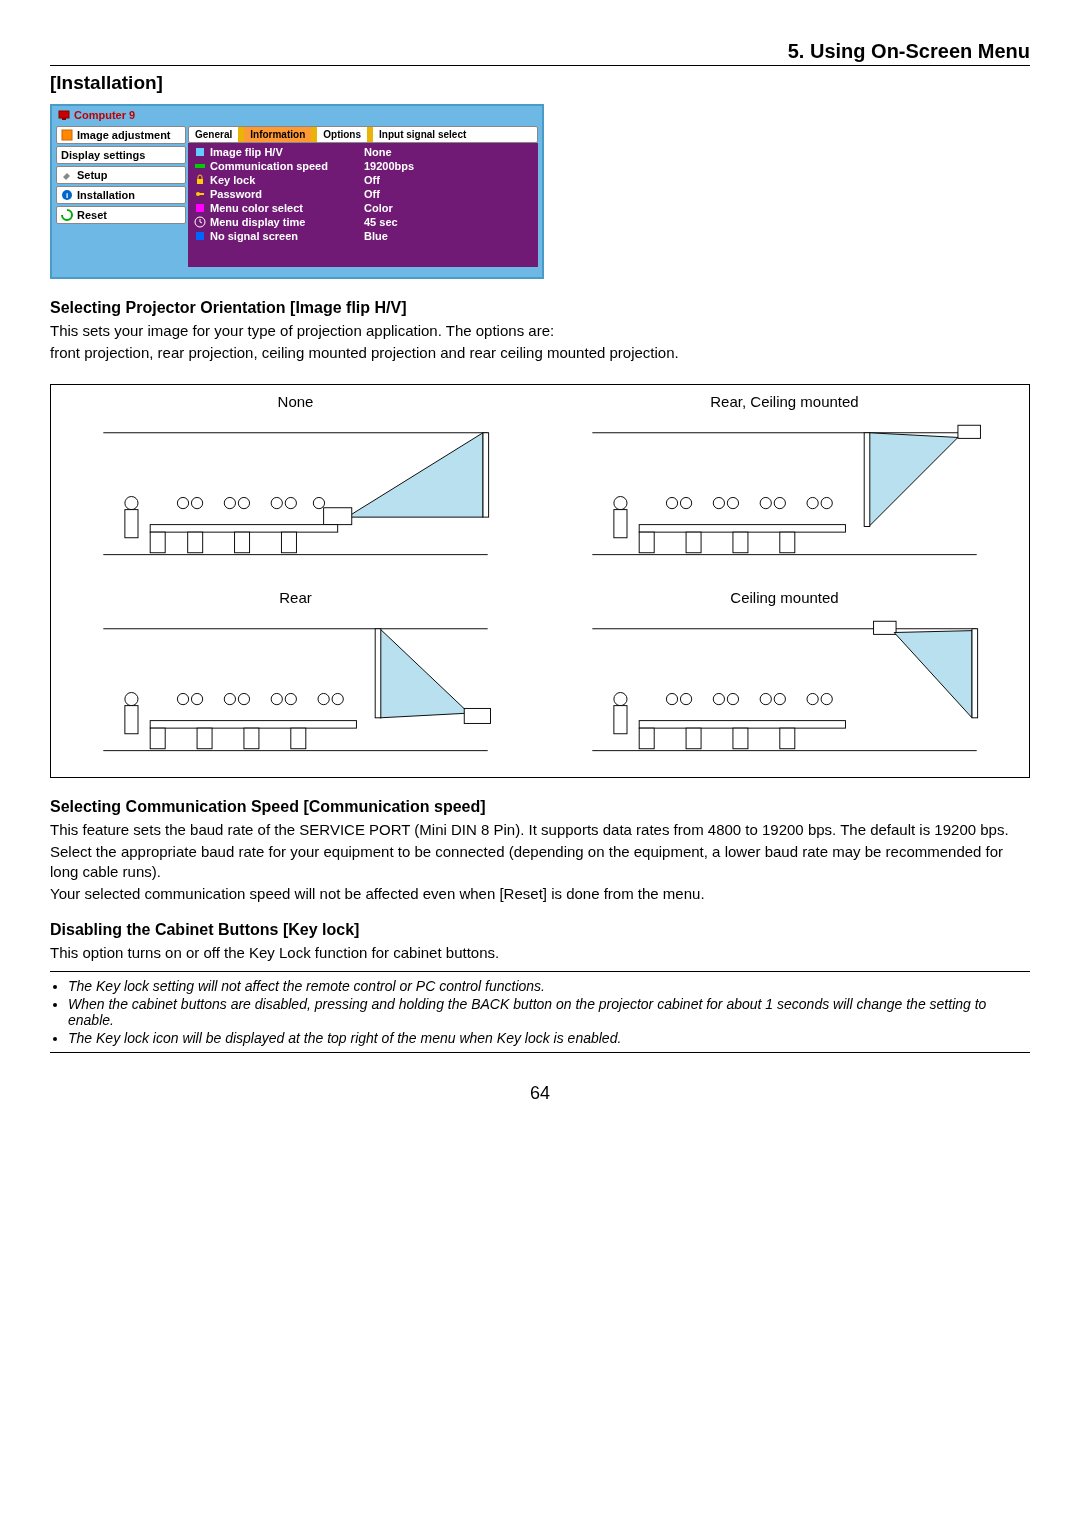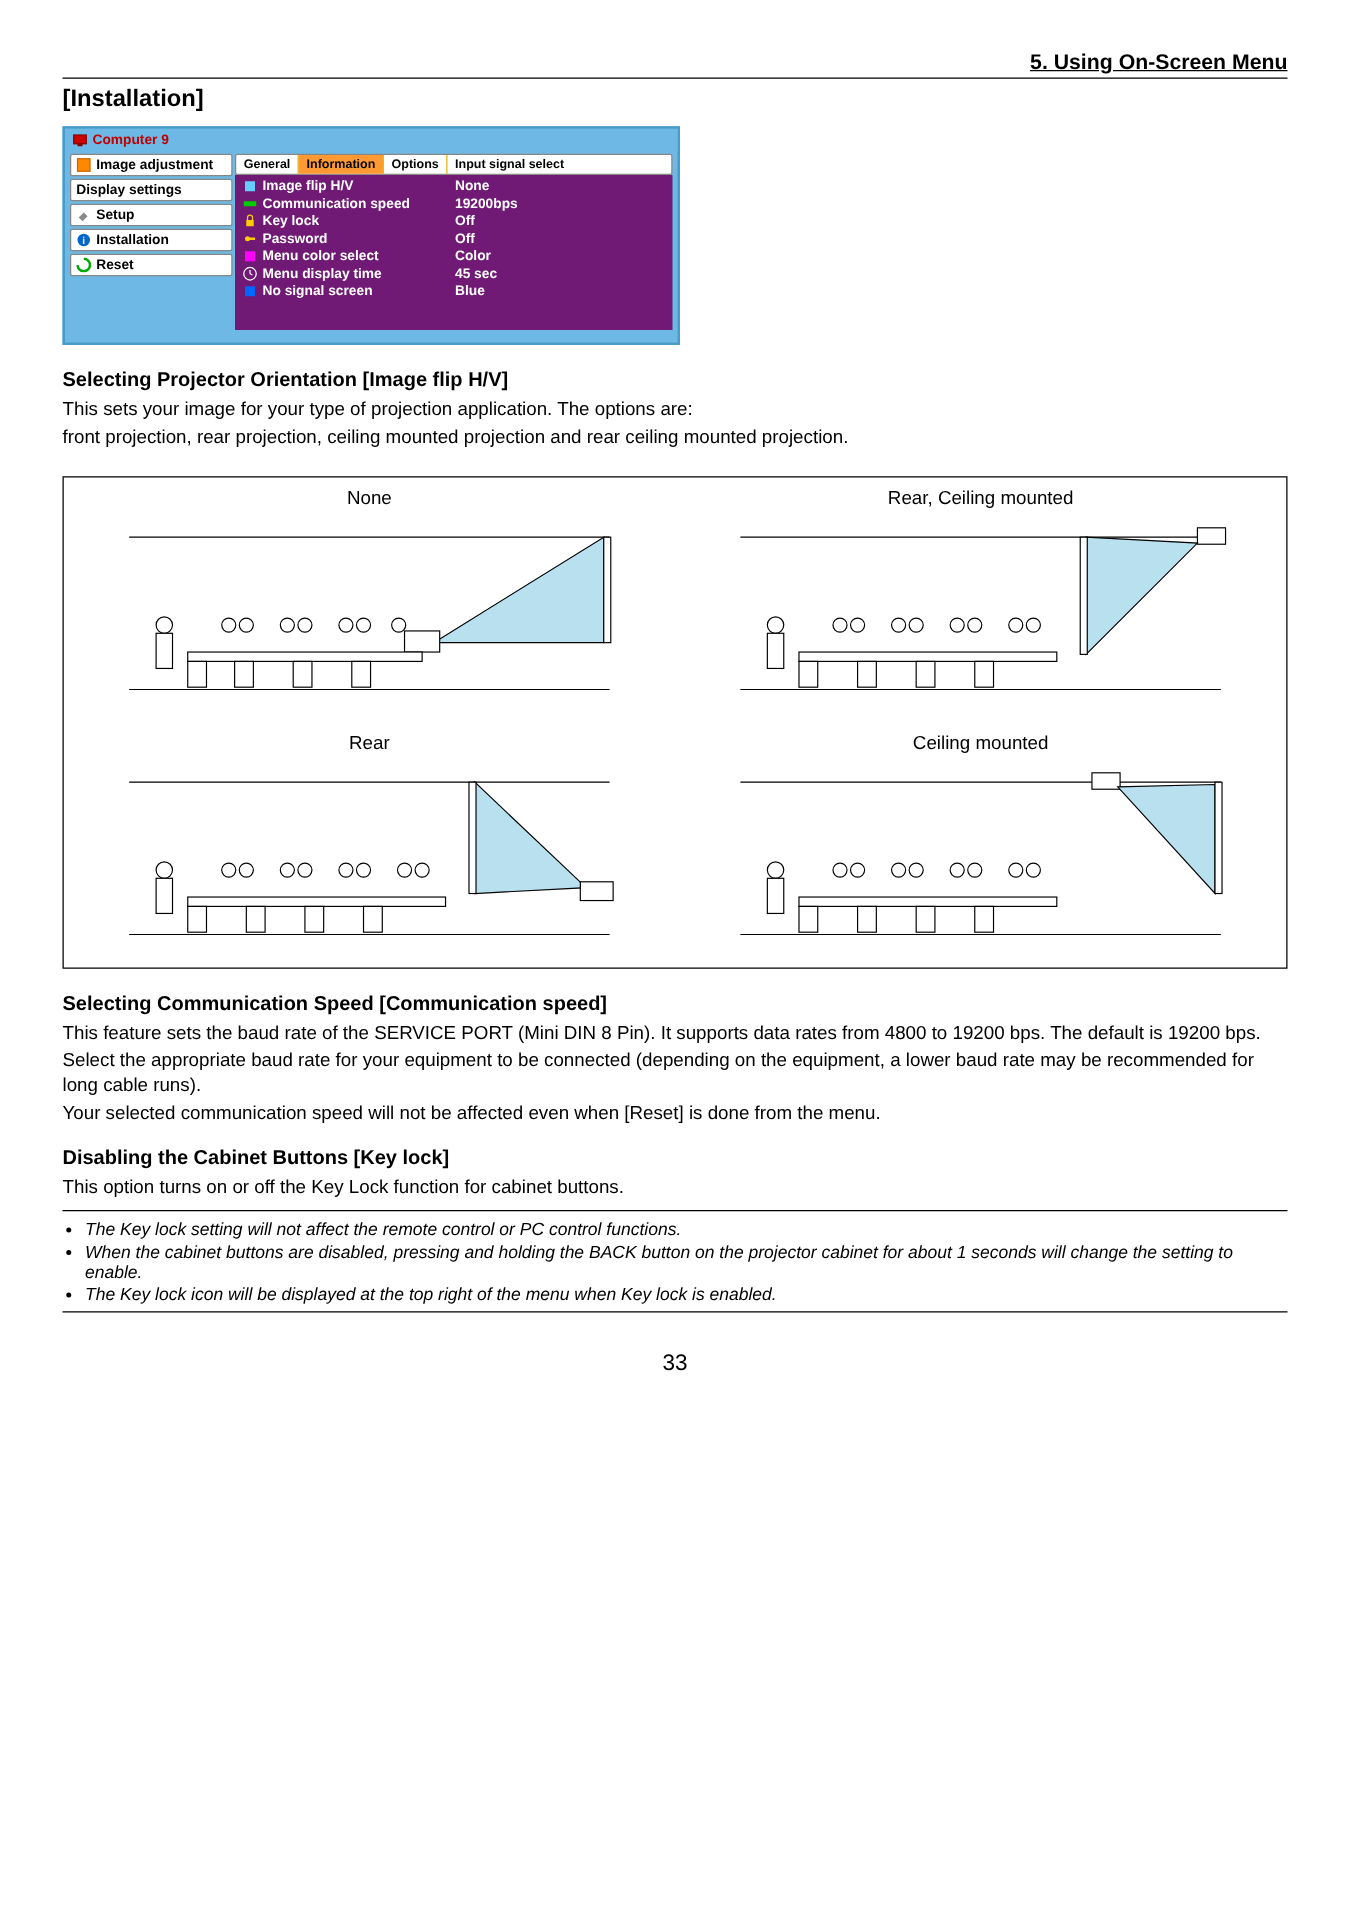--- a/index.html
+++ b/index.html
@@ -13,22 +13,21 @@
   }
   .header-row {
     display: flex;
     justify-content: space-between;
     border-bottom: 1px solid #000;
     padding-bottom: 2px;
     margin-bottom: 6px;
   }
   .header-right {
     font-weight: bold;
-    font-size: 17px;
-    text-decoration: underline;
+    font-size: 20px;
   }
   .section-title {
     font-weight: bold;
     font-size: 19px;
     margin: 6px 0 10px 0;
   }
   
   .osd {
     width: 490px;
     background: #6db8e5;
@@ -70,21 +69,21 @@
     flex: 1;
   }
   .osd-tabs {
     display: flex;
     background: #fff;
     border: 1px solid #888;
     border-radius: 2px;
   }
   .osd-tab {
     padding: 2px 6px;
-    border-right: 1px solid #eab308;
+    border-right: 6px solid #eab308;
     font-weight: bold;
     font-size: 10px;
   }
   .osd-tab:last-child { border-right: none; }
   .osd-tab.active {
     background: #ff9933;
   }
   .osd-list {
     background: #701a75;
     color: #fff;
@@ -410,13 +409,13 @@
 <div class="body-text">This option turns on or off the Key Lock function for cabinet buttons.</div>
 
 <div class="note-block">
   <ul>
     <li>The Key lock setting will not affect the remote control or PC control functions.</li>
     <li>When the cabinet buttons are disabled, pressing and holding the BACK button on the projector cabinet for about 1 seconds will change the setting to enable.</li>
     <li>The Key lock icon will be displayed at the top right of the menu when Key lock is enabled.</li>
   </ul>
 </div>
 
-<div class="page-num">33</div>
+<div class="page-num">64</div>
 
 </body></html>

